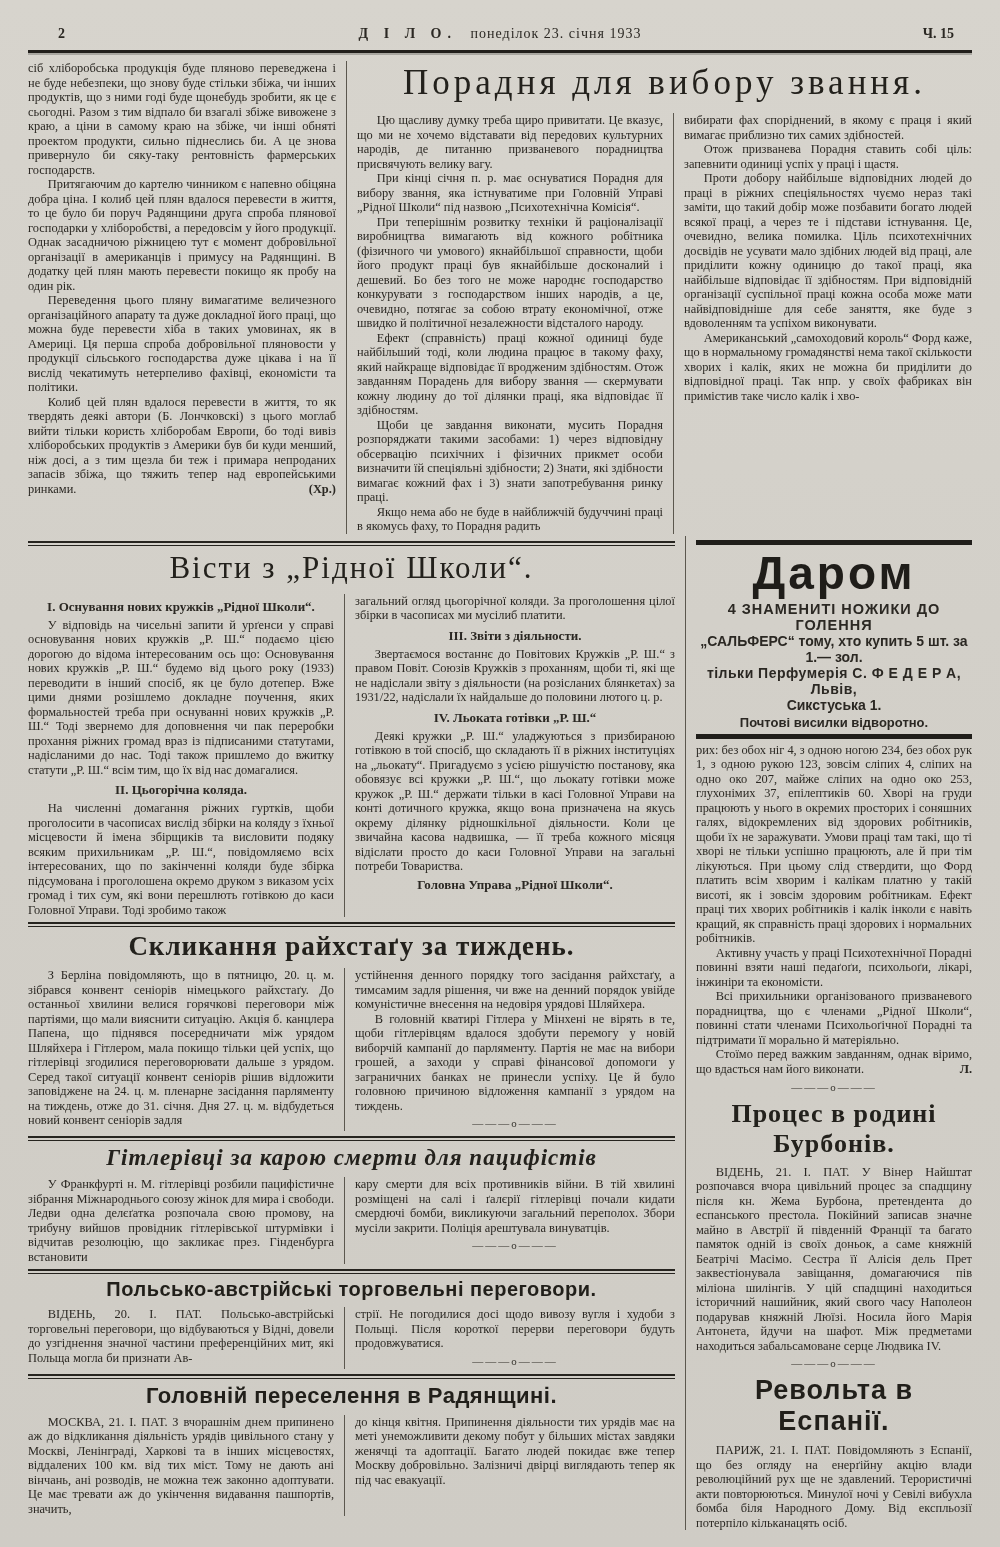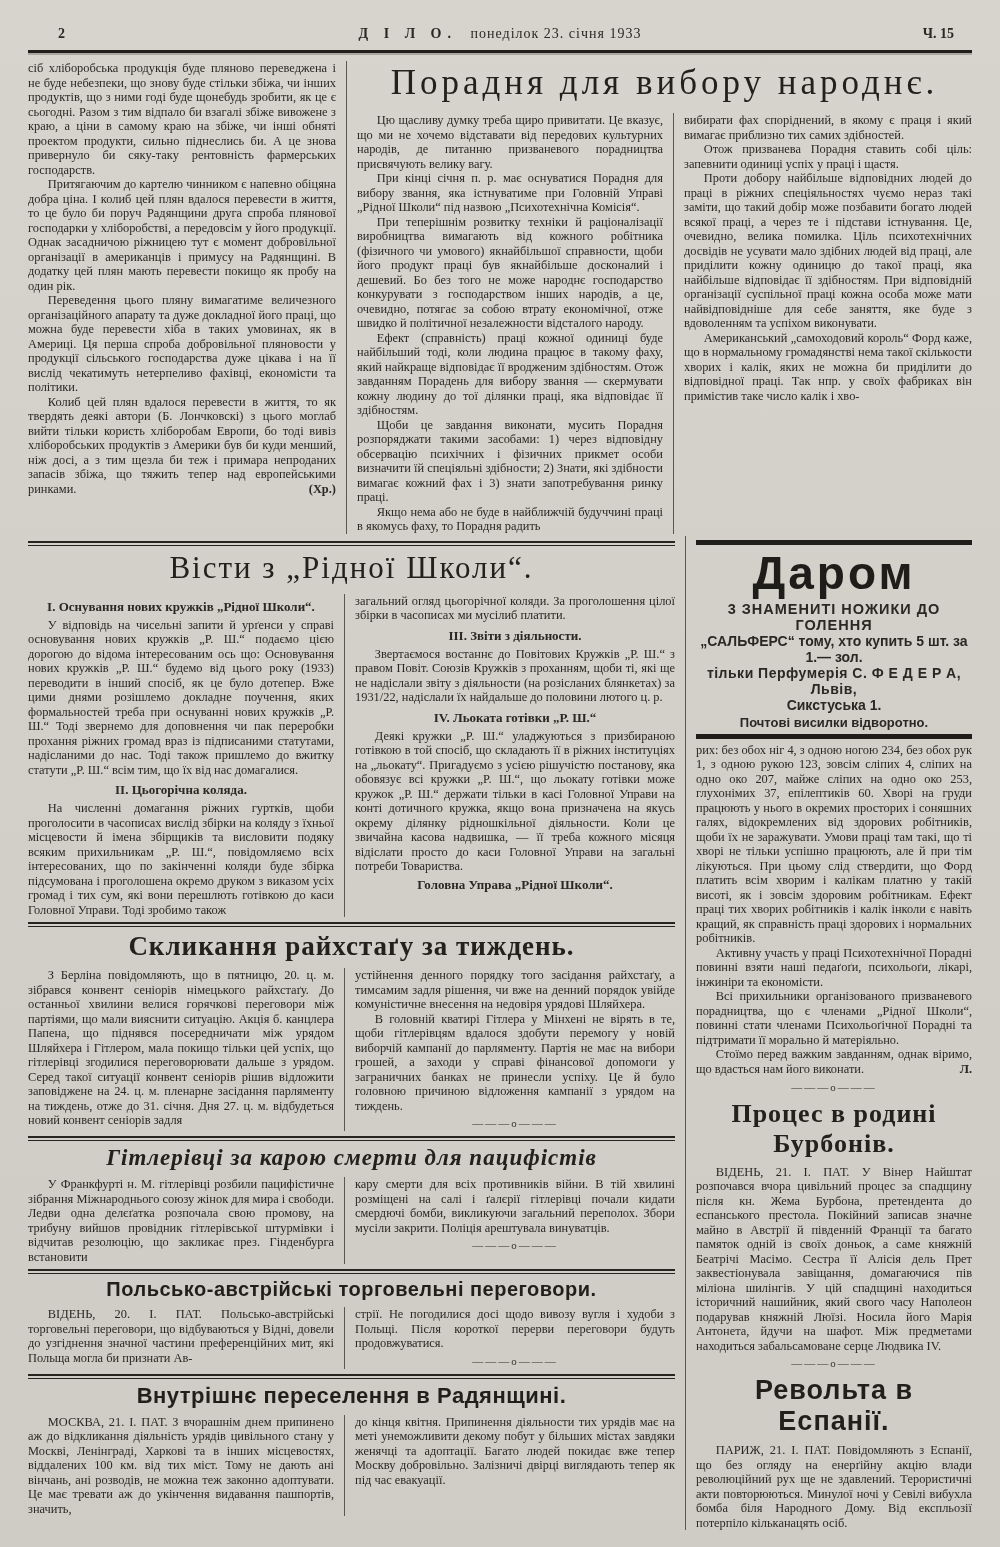--- a/index.html
+++ b/index.html
@@ -84,21 +84,21 @@
 
   <div class="top-band">
     <div class="grain-col">
       <p class="para noind">сіб хліборобська продукція буде пляново переведжена і не буде небезпеки, що знову буде стільки збіжа, чи інших продуктів, що з ними годі буде щонебудь зробити, як це є сьогодні. Разом з тим відпало би взагалі збіже вивожене з краю, а ціни в самому краю на збіже, чи інші обняті проектом продукти, сильно піднеслись би. А це знова привернуло би сяку-таку рентовність фармерських господарств.</p>
       <p class="para">Притягаючим до картелю чинником є напевно обіцяна добра ціна. І колиб цей плян вдалося перевести в життя, то це було би поруч Радянщини друга спроба плянової господарки у хліборобстві, а передовсім у його продукції. Однак засадничою ріжницею тут є момент добровільної організації в американців і примусу на Радянщині. В додатку цей плян мають перевести покищо як пробу на один рік.</p>
       <p class="para">Переведення цього пляну вимагатиме величезного організаційного апарату та дуже докладної його праці, що можна буде перевести хіба в таких умовинах, як в Америці. Ця перша спроба добровільної пляновости у продукції сільського господарства дуже цікава і на її вислід чекатимуть нетерпеливо фахівці, економісти та політики.</p>
       <p class="para">Колиб цей плян вдалося перевести в життя, то як твердять деякі автори (Б. Лончковскі) з цього моглаб вийти тільки користь хліборобам Европи, бо тоді вивіз хліборобських продуктів з Америки був би куди менший, ніж досі, а з тим щезла би теж і примара непроданих запасів збіжа, що тяжить тепер над европейськими ринками.</p>
       <div class="sig-right">(Хр.)</div>
     </div>
     <div class="poradnia-wrap">
-      <h1 class="headline-1">Порадня для вибору народнє.</h1>
+      <h1 class="headline-1">Порадня для вибору звання.</h1>
       <div class="two-col">
         <div class="tc-a">
           <p class="para">Цю щасливу думку треба щиро привитати. Це вказує, що ми не хочемо відставати від передових культурних народів, де питанню призваневого порадництва присвячують велику вагу.</p>
           <p class="para">При кінці січня п. р. має оснуватися Порадня для вибору звання, яка істнуватиме при Головній Управі „Рідної Школи“ під назвою „Психотехнічна Комісія“.</p>
           <p class="para">При теперішнім розвитку техніки й раціоналізації виробництва вимагають від кожного робітника (фізичного чи умового) якнайбільшої справности, щоби його продукт праці був якнайбільше досконалий і дешевий. Бо без того не може народнє господарство конкурувати з господарством інших народів, а це, очевидно, потягає за собою втрату економічної, отже швидко й політичної незалежности відсталого народу.</p>
           <p class="para">Ефект (справність) праці кожної одиниці буде найбільший тоді, коли людина працює в такому фаху, який найкраще відповідає її вродженим здібностям. Отож завданням Порадень для вибору звання — скермувати кожну людину до тої ділянки праці, яка відповідає її здібностям.</p>
           <p class="para">Щоби це завдання виконати, мусить Порадня розпоряджати такими засобами: 1) через відповідну обсервацію психічних і фізичних прикмет особи визначити їй спеціяльні здібности; 2) Знати, які здібности вимагає кожний фах і 3) знати запотребування ринку праці.</p>
           <p class="para">Якщо нема або не буде в найближчій будуччині праці в якомусь фаху, то Порадня радить</p>
         </div>
         <div class="tc-b">
@@ -174,39 +174,39 @@
           </div>
           <div class="tc-b">
             <p class="para noind">стрії. Не погодилися досі щодо вивозу вугля і худоби з Польщі. Після короткої перерви переговори будуть продовжуватися.</p>
             <div class="orn">———о———</div>
           </div>
         </div>
       </section>
 
       <section>
         <div class="rule2"></div>
-        <h2 class="headline-sans headline-vnutr">Внутрішнє переселення в Радянщині.</h2>
+        <h2 class="headline-sans headline-vnutr">Головній переселення в Радянщині.</h2>
         <div class="two-col">
           <div class="tc-a">
             <p class="para">МОСКВА, 21. І. ПАТ. З вчорашнім днем припинено аж до відкликання діяльність урядів цивільного стану у Москві, Ленінграді, Харкові та в інших місцевостях, віддалених 100 км. від тих міст. Тому не дають ані вінчань, ані розводів, не можна теж законно адоптувати. Це має тревати аж до укінчення видавання пашпортів, значить,</p>
           </div>
           <div class="tc-b">
             <p class="para noind">до кінця квітня. Припинення діяльности тих урядів має на меті унеможливити декому побут у більших містах завдяки женячці та адоптації. Багато людей покидає вже тепер Москву добровільно. Залізничі двірці виглядають тепер як під час евакуації.</p>
           </div>
         </div>
       </section>
 
     </div>
 
     <div class="right-region">
 
       <div class="bar"></div>
       <div class="darom">
         <div class="darom-title">Даром</div>
-        <div class="darom-l1">3 ЗНАМЕНИТІ НОЖИКИ ДО ГОЛЕННЯ</div>
+        <div class="darom-l1">4 ЗНАМЕНИТІ НОЖИКИ ДО ГОЛЕННЯ</div>
         <div class="darom-l2">„САЛЬФЕРС“ тому, хто купить 5 шт. за 1.— зол.</div>
         <div class="darom-l3">тільки Перфумерія С. Ф Е Д Е Р А, Львів,</div>
         <div class="darom-l4">Сикстуська 1.</div>
         <div class="darom-l5">Почтові висилки відворотно.</div>
       </div>
       <div class="bar"></div>
 
       <div>
         <p class="para noind">рих: без обох ніг 4, з одною ногою 234, без обох рук 1, з одною рукою 123, зовсім сліпих 4, сліпих на одно око 207, майже сліпих на одно око 253, глухонімих 37, епілептиків 60. Хворі на груди працюють у нього в окремих просторих і соняшних галях, відокремлених від здорових робітників, щоби їх не заражувати. Умови праці там такі, що ті хворі не тільки успішно працюють, але й при тім лікуються. При цьому слід ствердити, що Форд платить всім хворим і калікам платню у такій висоті, як і зовсім здоровим робітникам. Ефект праці тих хворих робітників і калік інколи є навіть кращий, як справність праці здорових і нормальних робітників.</p>
         <p class="para">Активну участь у праці Психотехнічної Порадні повинні взяти наші педаґоґи, психольоґи, лікарі, інжиніри та економісти.</p>

